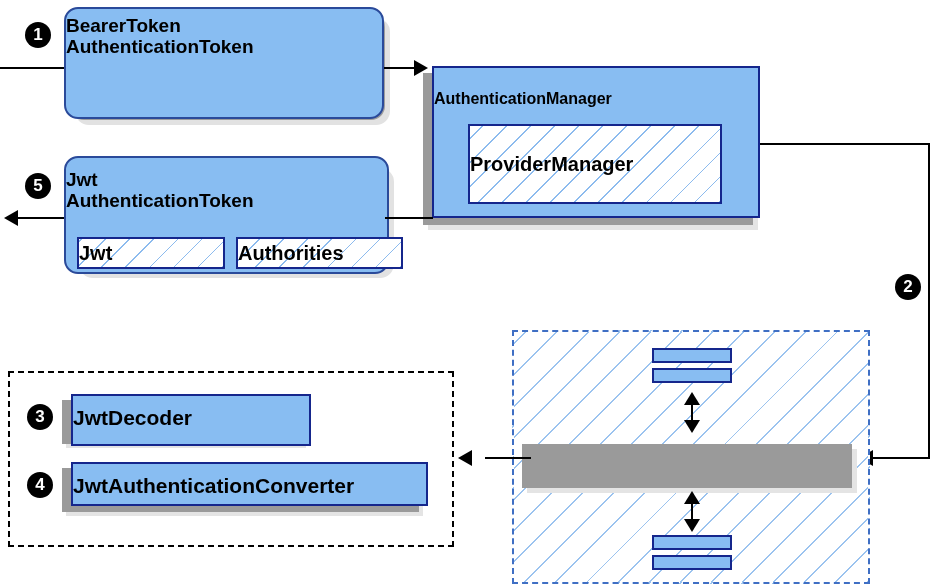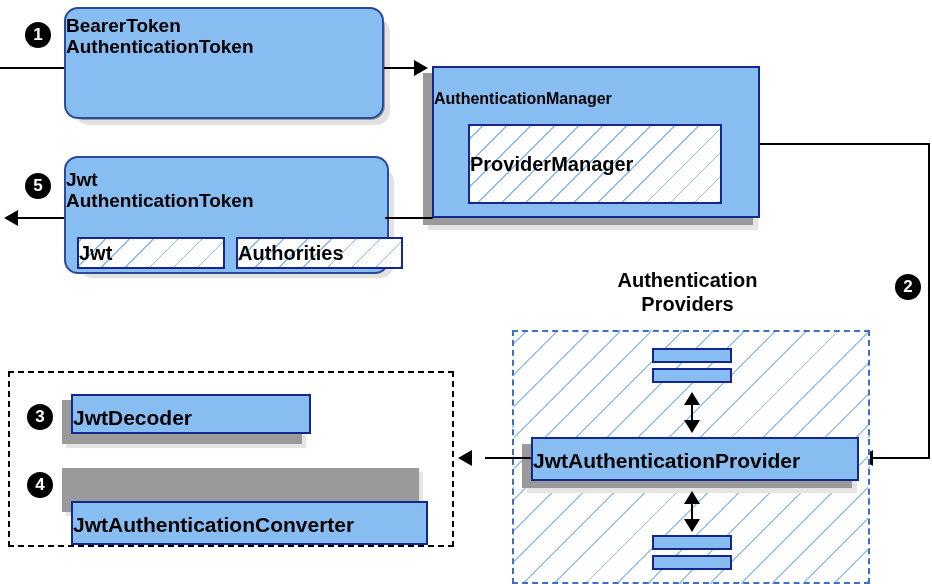--- a/index.html
+++ b/index.html
@@ -182,57 +182,52 @@
   </div>
 
   <div class="line-h" style="left:385px; top:217px; width:48px;"></div>
 
   <div class="line-h" style="left:760px; top:143px; width:170px;"></div>
   <div class="line-v" style="left:928px; top:143px; height:316px;"></div>
   <div class="line-h" style="left:872px; top:457px; width:58px;"></div>
   <div class="arrow-left" style="left:859px; top:450px;"></div>
   <div class="bullet" style="left:895px; top:274px;">2</div>
 
-  <div class="caption" style="left:585px; top:268px; width:205px;">Authentication
-Providers</div>
 
   <div class="dashed-blue" style="left:512px; top:330px; width:358px; height:254px;"></div>
 
   <div class="sqbox" style="left:652px; top:348px; width:80px; height:15px;"></div>
   <div class="sqbox" style="left:652px; top:368px; width:80px; height:15px;"></div>
 
   <div class="arrow-up" style="left:684px; top:392px;"></div>
   <div class="line-v" style="left:691px; top:398px; height:26px;"></div>
   <div class="arrow-down" style="left:684px; top:420px;"></div>
 
   <div class="sh-light" style="left:527px; top:449px; width:330px; height:44px;"></div>
   <div class="sh-dark" style="left:522px; top:444px; width:330px; height:44px;"></div>
-  <div class="sqbox" style="left:531px; top:437px; width:328px; height:44px;">
-    <div class="bx-label" style="top:10px; font-size:21px;">JwtAuthenticationProvider</div>
-  </div>
 
   <div class="arrow-up" style="left:684px; top:491px;"></div>
   <div class="line-v" style="left:691px; top:497px; height:26px;"></div>
   <div class="arrow-down" style="left:684px; top:519px;"></div>
 
   <div class="sqbox" style="left:652px; top:535px; width:80px; height:15px;"></div>
   <div class="sqbox" style="left:652px; top:555px; width:80px; height:15px;"></div>
 
   <div class="line-h" style="left:485px; top:457px; width:46px;"></div>
   <div class="arrow-left" style="left:458px; top:450px;"></div>
 
   <div class="dashed-black" style="left:8px; top:371px; width:446px; height:176px;"></div>
 
   <div class="bullet" style="left:27px; top:404px;">3</div>
   <div class="sh-light" style="left:66px; top:404px; width:240px; height:44px;"></div>
   <div class="sh-dark" style="left:62px; top:400px; width:240px; height:44px;"></div>
-  <div class="sqbox" style="left:71px; top:394px; width:240px; height:40px;">
+  <div class="sqbox" style="left:71px; top:394px; width:240px; height:52px;">
     <div class="bx-label" style="top:10px; font-size:21px;">JwtDecoder</div>
   </div>
 
   <div class="bullet" style="left:27px; top:472px;">4</div>
   <div class="sh-light" style="left:66px; top:472px; width:357px; height:44px;"></div>
   <div class="sh-dark" style="left:62px; top:468px; width:357px; height:44px;"></div>
-  <div class="sqbox" style="left:71px; top:462px; width:357px; height:44px;margin-top:39px;">
+  <div class="sqbox" style="left:71px; top:462px; width:357px; height:44px;">
     <div class="bx-label" style="top:10px; font-size:21px;">JwtAuthenticationConverter</div>
   </div>
 
 </div>
 
 </body></html>

